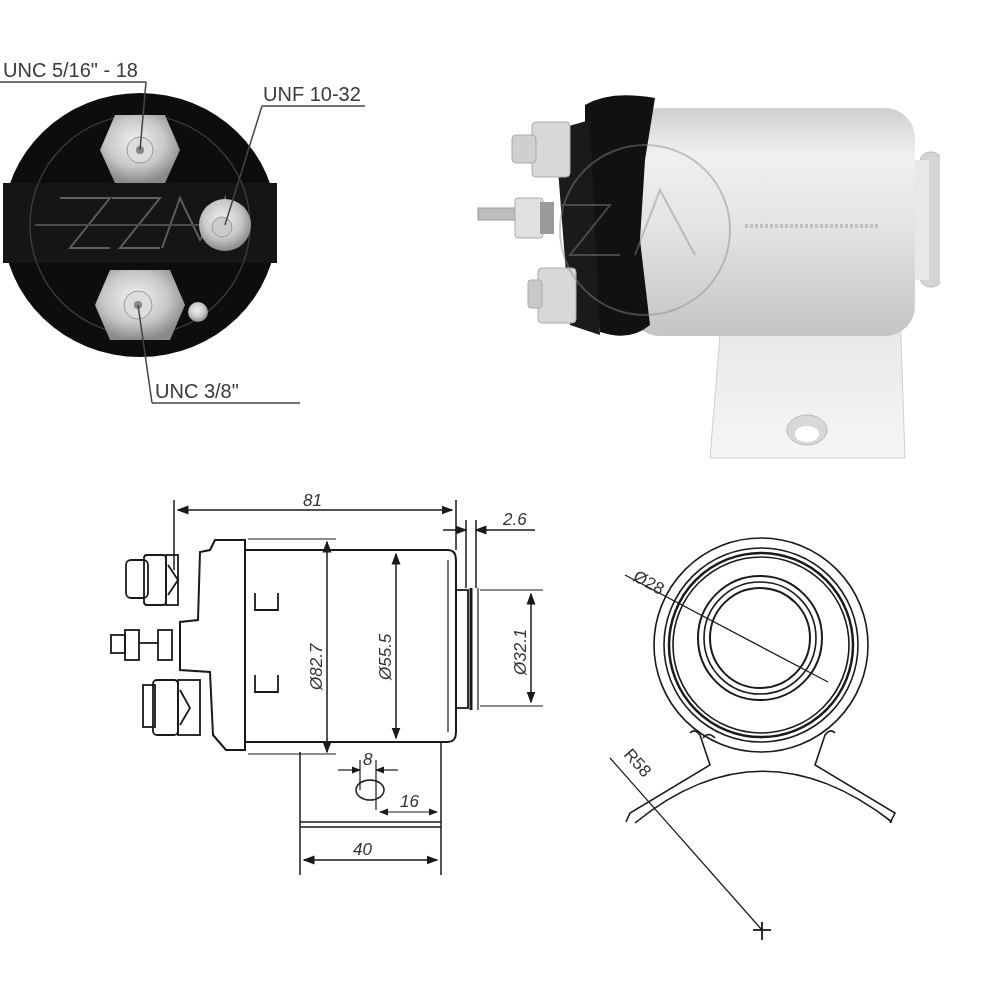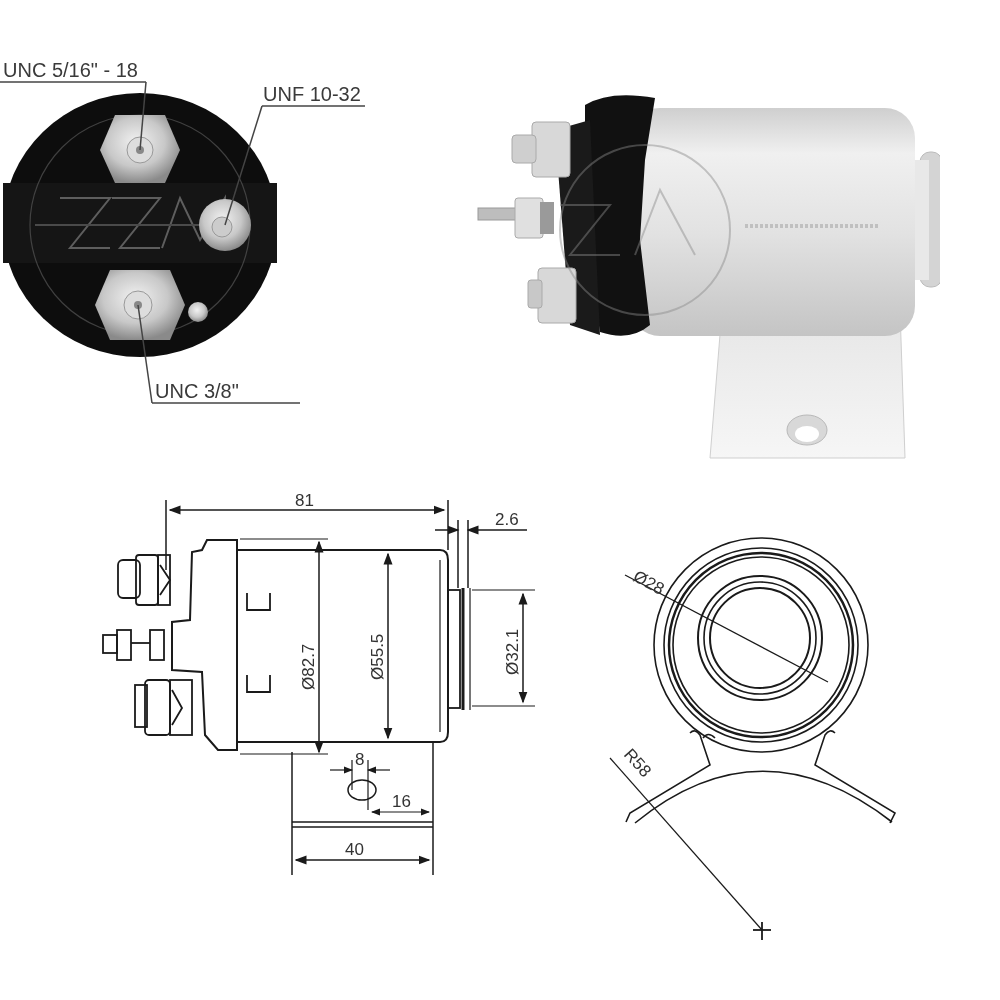--- a/index.html
+++ b/index.html
@@ -107,21 +107,21 @@
     </g>
 
     <g opacity="0.45" fill="none" stroke="#8a8a8a" stroke-width="2">
       <circle cx="185" cy="150" r="85"></circle>
       <path d="M100 125 L150 125 L110 175 L160 175"></path>
       <path d="M175 175 L200 110 L235 175"></path>
     </g>
   </svg>
 </div>
 
-<div class="panel" style="left:90px;top:480px;width:460px;height:420px;">
+<div class="panel" style="left:98px;top:480px;width:460px;height:420px;font-style:italic;">
   <svg width="460" height="420" viewBox="0 0 460 420" stroke="#1a1a1a" fill="none" stroke-width="2">
     <defs>
       <marker id="ar" markerWidth="8" markerHeight="8" refX="7" refY="4" orient="auto-start-reverse">
         <path d="M0,1 L8,4 L0,7 Z" fill="#1a1a1a" stroke="none"></path>
       </marker>
     </defs>
 
     <line x1="76" y1="20" x2="76" y2="90" stroke-width="1.5"></line>
     <line x1="358" y1="20" x2="358" y2="70" stroke-width="1.5"></line>
     <line x1="80" y1="30" x2="354" y2="30" stroke-width="1.5" marker-start="url(#ar)" marker-end="url(#ar)"></line>

